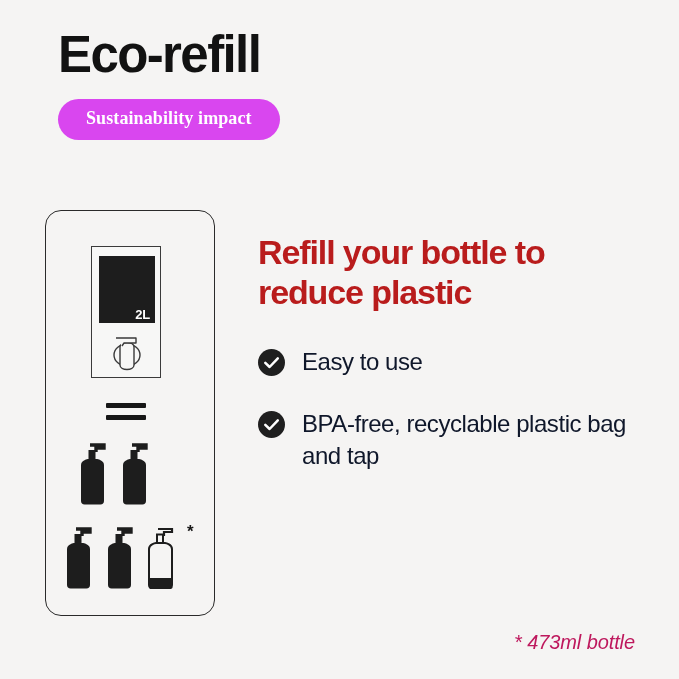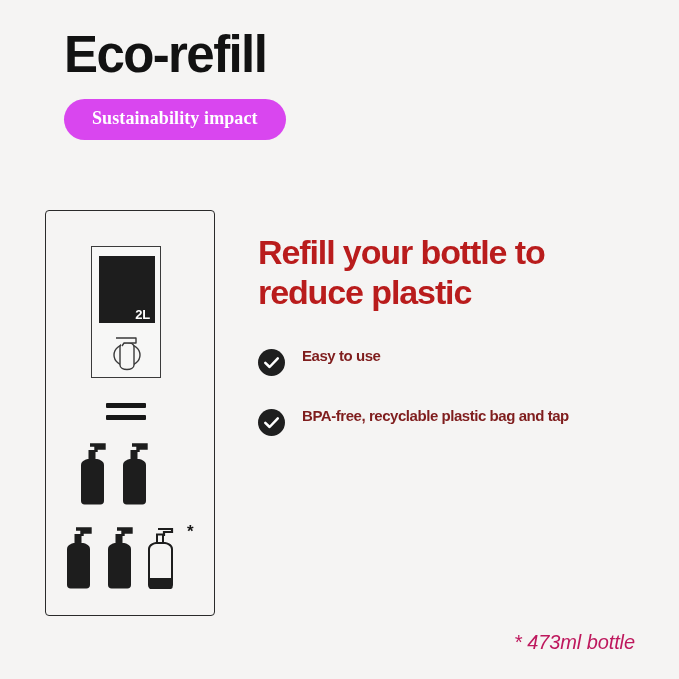--- a/index.html
+++ b/index.html
@@ -13,21 +13,21 @@
     background: #f5f4f3;
     font-family: "Liberation Sans", sans-serif;
     color: #1a1a1a;
     overflow: hidden;
     position: relative;
   }
 
   
   .header {
     position: absolute;
-    left: 64px;
+    left: 58px;
     top: 28px;
     width: 600px;
   }
   .page-title {
     font-family: "Liberation Sans", sans-serif;
     font-size: 51px;
     font-weight: 700;
     letter-spacing: -1.6px;
     line-height: 1.05;
     color: #121212;
@@ -50,21 +50,21 @@
   }
 
   
   .illustration {
     position: absolute;
     left: 45px;
     top: 210px;
     width: 170px;
     height: 406px;
     border: 1.4px solid #2a2a2a;
-    border-radius: 4px;
+    border-radius: 16px;
     background: #f5f4f3;
     box-sizing: border-box;
   }
 
   
   .carton {
     position: absolute;
     left: 45px;
     top: 35px;
     width: 70px;
@@ -168,25 +168,25 @@
   }
   .feature-item:last-child { margin-bottom: 0; }
   .check-icon {
     flex: 0 0 auto;
     width: 27px;
     height: 27px;
     margin-right: 17px;
     margin-top: 3px;
   }
   .feature-text {
-    font-size: 15px;
-    font-weight: 700;
+    font-size: 24px;
+    font-weight: 400;
     line-height: 1.33;
     letter-spacing: -0.45px;
-    color: #7f1d1d;
+    color: #0f172a;
   }
 
   
   .footnote {
     position: absolute;
     right: 44px;
     bottom: 25px;
     font-size: 20px;
     font-style: italic;
     letter-spacing: -0.1px;

